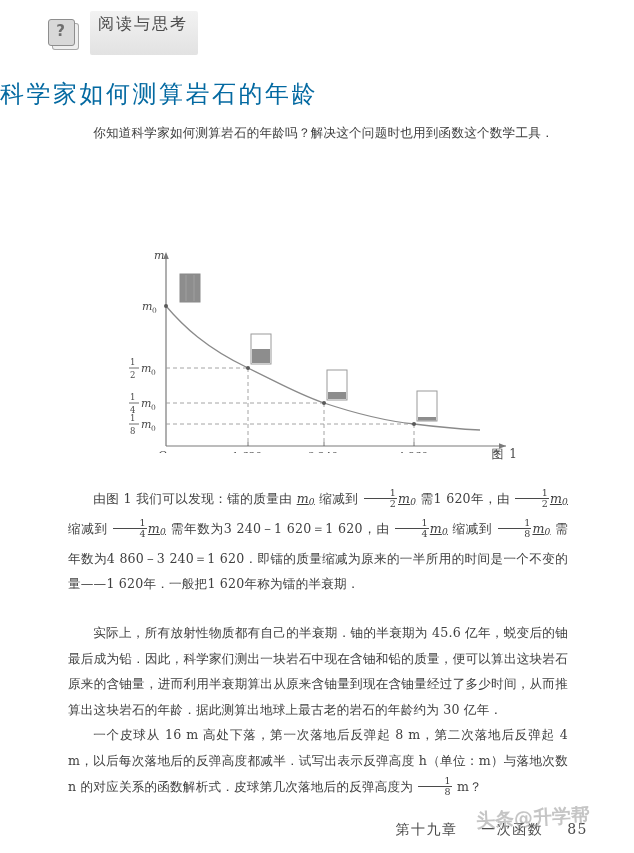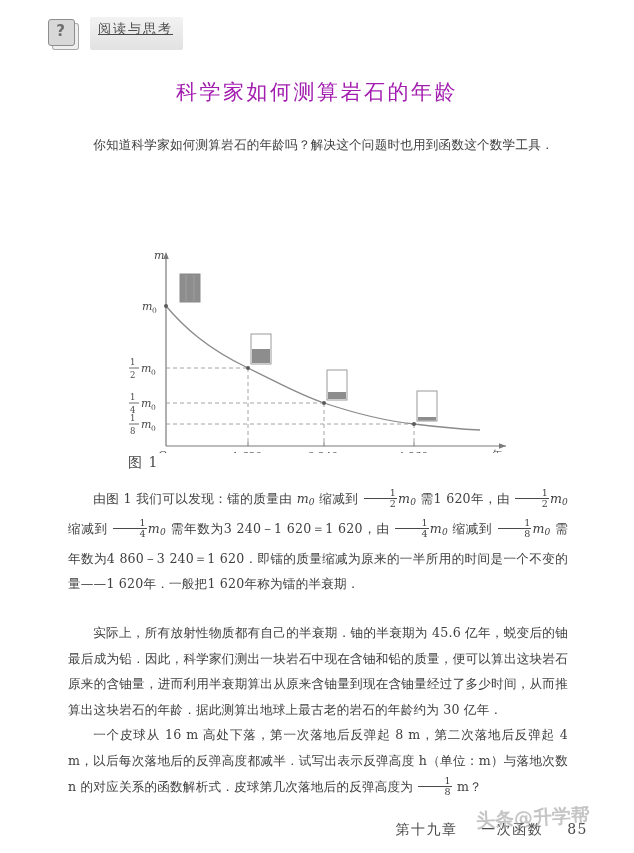--- a/index.html
+++ b/index.html
@@ -37,36 +37,34 @@
   }
   .badge-icon .qmark{
     position:absolute;left:2px;top:1px;
     width:25px;height:26px;
     display:flex;align-items:center;justify-content:center;
     font-family:"DejaVu Sans","Liberation Sans",sans-serif;
     font-weight:bold;font-size:15px;color:#6e6e6e;
   }
   .header-label{
     margin-left:10px;
-    font-size:13px;
+    font-size:16px;
     letter-spacing:2px;
     color:#4a4a4a;
     background:linear-gradient(to bottom,#f2f2f2,#e2e2e2);
-    padding:3px 10px 12px 8px;
+    padding:3px 10px 20px 8px;
     border-radius:2px;
-    text-decoration:underline;
   }
 
   
   .doc-title{
     position:absolute;top:78px;left:0;right:0;
-    text-align:center;
-    font-size:21px;
+    font-size:24px;
     letter-spacing:2.5px;
-    color:#a21caf;
+    color:#0369a1;
   }
 
   
   .body-area{
     position:absolute;left:68px;top:120px;width:500px;
   }
   p.para{
     margin:0 0 0 0;
     font-size:12.6px;
     line-height:25.6px;
@@ -83,31 +81,31 @@
     display:inline-block;
     vertical-align:-0.42em;
     text-align:center;
     font-size:9.5px;
     line-height:1.05;
     margin:0 1px;
     font-family:"DejaVu Serif","Liberation Serif",serif;
   }
   .frac .num{display:block;padding:0 1px;}
   .frac .den{display:block;border-top:1px solid #4a4a4a;padding:0 1px;}
-  .ital{font-style:italic;}
+  .ital{font-style:italic;text-decoration:underline;}
   .sub{font-size:.72em;vertical-align:-0.25em;}
 
   
   .figure-wrap{
     position:absolute;left:128px;top:248px;
     width:390px;height:232px;
   }
   .fig-caption{
-    position:absolute;left:0;right:0;top:206px;
-    text-align:left;font-size:14px;color:#4a4a4a;
+    position:absolute;left:0;right:0;top:198px;
+    text-align:right;font-size:12px;color:#4a4a4a;
     letter-spacing:1px;
   }
   svg.graph{display:block;}
 
   
   .footer{
     position:absolute;left:0;right:0;bottom:6px;height:36px;
   }
   .footer-text{
     position:absolute;right:46px;bottom:8px;
@@ -132,21 +130,21 @@
   <div class="header-bar">
     <div class="badge-icon">
       <div class="cube"></div>
       <div class="qmark">?</div>
     </div>
     <div class="header-label">阅读与思考</div>
   </div>
 
   <div class="doc-title">科学家如何测算岩石的年龄</div>
 
-  <div class="body-area" style="top:120px;width:500px;margin-top:12px;">
+  <div class="body-area" style="top:120px;width:500px;">
     <p class="para indent">你知道科学家如何测算岩石的年龄吗？解决这个问题时也用到函数这个数学工具．</p>
   </div>
 
   <div class="figure-wrap">
     <svg class="graph" width="390" height="205" viewBox="0 0 390 205">
 
       <line x1="38" y1="198" x2="378" y2="198" stroke="#7a7a7a" stroke-width="1.2"></line>
       <polygon points="378,198 371,195.2 371,200.8" fill="#7a7a7a"></polygon>
       <line x1="38" y1="198" x2="38" y2="6" stroke="#7a7a7a" stroke-width="1.2"></line>
       <polygon points="38,4 35.2,11 40.8,11" fill="#7a7a7a"></polygon>

